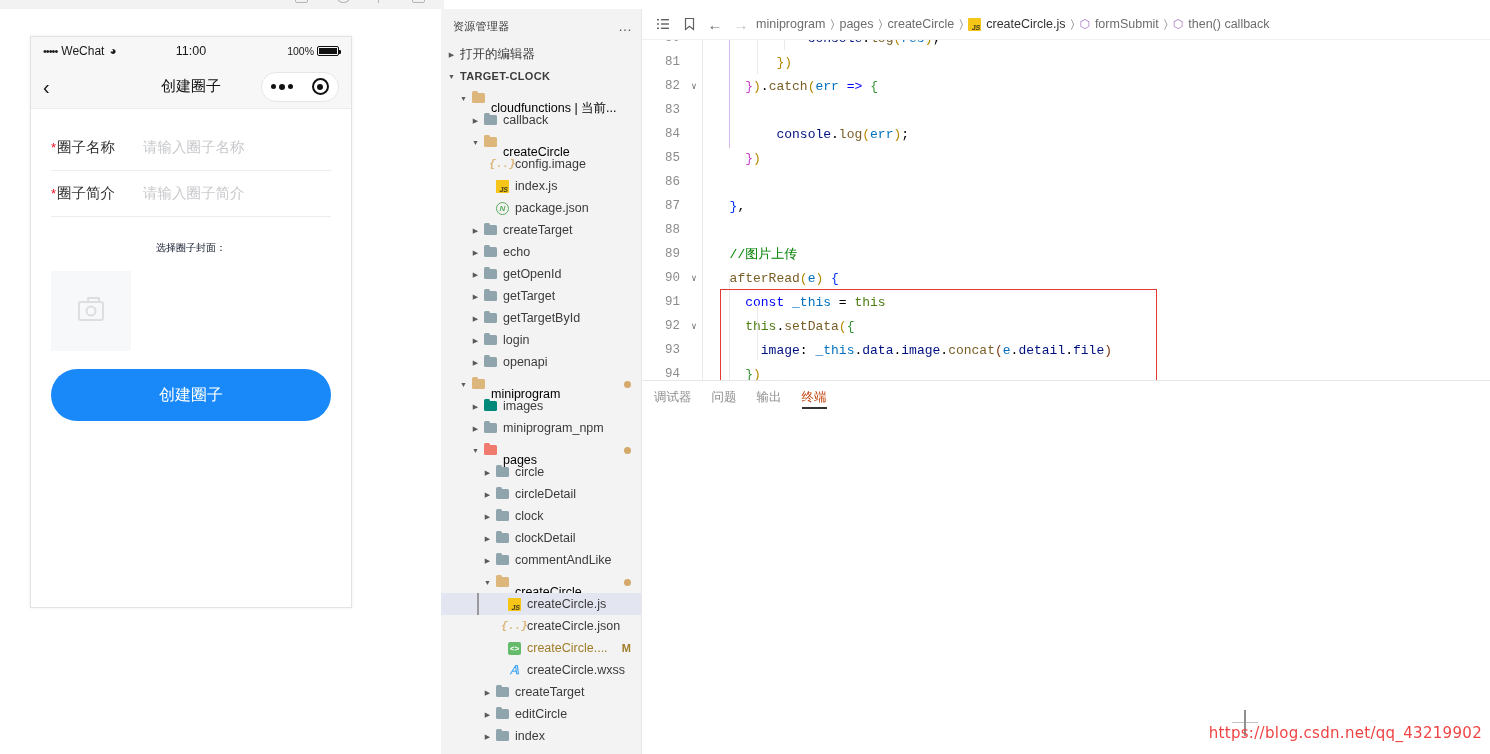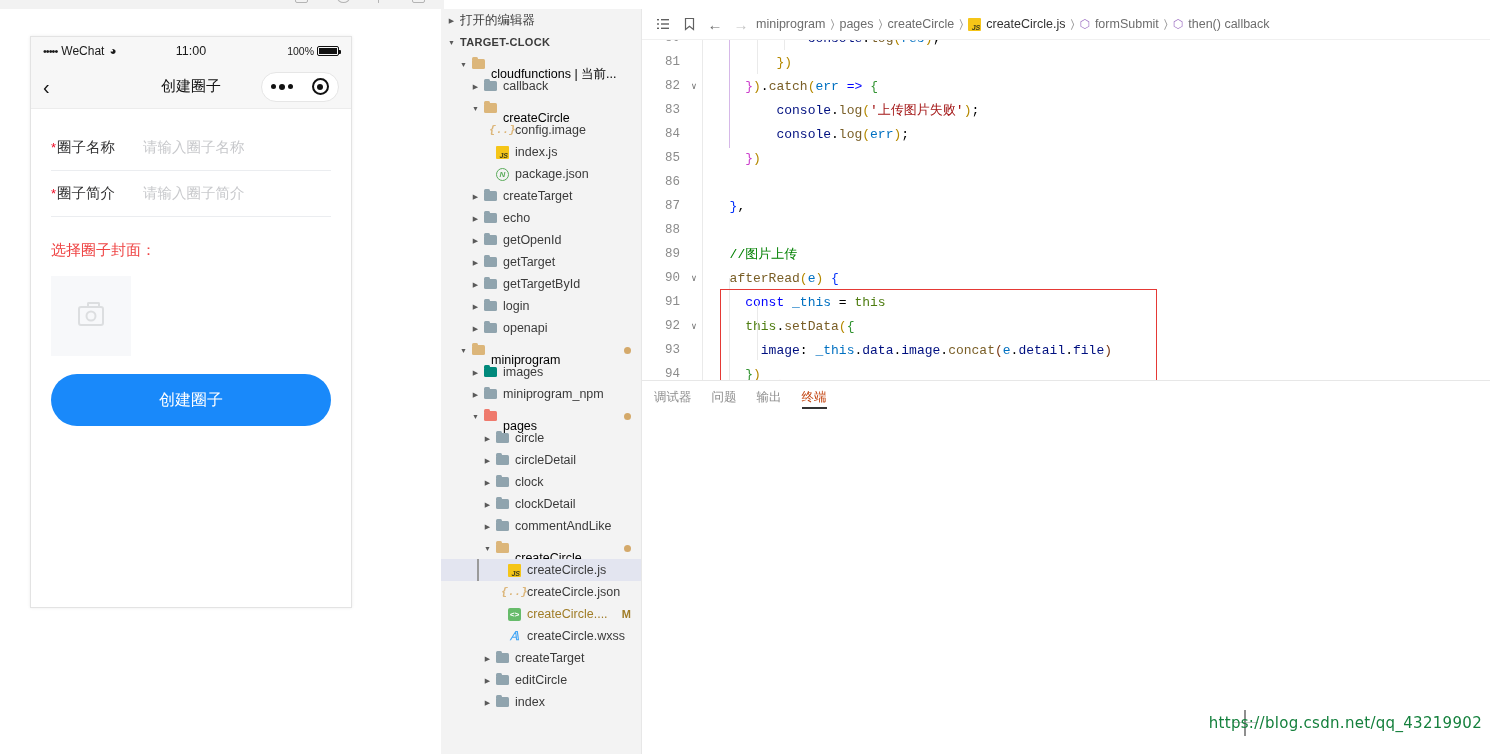--- a/index.html
+++ b/index.html
@@ -86,21 +86,21 @@
   .phone-body { padding: 0 20px; background: #fff; height: calc(100% - 72px); }
   .form-row {
     display: flex; align-items: center; height: 46px;
     border-bottom: 1px solid #ebedf0;
     font-size: 14.5px; color: #323233;
   }
   .form-row:first-child { margin-top: 16px; }
   .req-star { color: #ee0a24; font-size: 13px; margin-right: 1px; }
   .form-label { width: 92px; color: #323233; }
   .form-ph { color: #c8c9cc; }
-  .cover-label { margin-top: 24px; font-size: 15px; color: #ef4444; }
+  .cover-label { margin-top: 24px; font-size: 10px; color: #0f172a; text-align: center; }
   .uploader {
     margin-top: 16px; width: 80px; height: 80px; background: #f7f8fa;
     display: flex; align-items: center; justify-content: center;
   }
   .cam {
     width: 26px; height: 20px; border: 2.5px solid #dcdee0; border-radius: 3px;
     position: relative;
   }
   .cam::before {
     content: ""; position: absolute; left: 7px; top: -6px;
@@ -257,22 +257,22 @@
     font-size: 12.5px; color: #8d8d8d; cursor: pointer;
     height: 100%; display: flex; align-items: center; position: relative;
   }
   .ptab.active { color: #c2410c; }
   .ptab.active::after {
     content: ""; position: absolute; left: 0; right: 0; bottom: 6px; height: 1.5px; background: #333;
   }
   .panel-body { flex: 1; background: #fff; }
 
   .watermark {
-    position: absolute; right: 8px; bottom: 22px;
-    color: #15803d; font-size: 15px; letter-spacing: .3px;
+    position: absolute; right: 8px; bottom: 12px;
+    color: #ef4444; font-size: 15px; letter-spacing: .3px;
     font-family: "DejaVu Sans", sans-serif; pointer-events: none; user-select: none;
   }
   .wm-cross {
     position: absolute; right: 232px; bottom: 18px; width: 26px; height: 26px;
     pointer-events: none;
   }
   .wm-cross::before { content:""; position:absolute; left:0; top:12px; width:26px; height:1px; background:#c3c3c3; }
   .wm-cross::after  { content:""; position:absolute; left:12px; top:0; width:1.5px; height:26px; background:#8f8f8f; }
 </style>
 </head>
@@ -335,20 +335,24 @@
       </div>
 
       <button class="submit-btn">创建圈子</button>
     </div>
   </div>
 
   <div class="vscode">
     <div class="vs-main">
 
       <div class="explorer">
+        <div class="exp-header">
+          <span>资源管理器</span>
+          <span class="dots">…</span>
+        </div>
         <div class="exp-tree" id="tree">
             <div class="row">
               <span style="width: 4px; min-width: 4px;"></span>
               <span class="tw">▶</span>
               <span style="width: 2px;"></span>
               <span>打开的编辑器</span>
             </div>
             <div class="row">
               <span style="width: 4px; min-width: 4px;"></span>
               <span class="tw">▼</span>
@@ -652,21 +656,21 @@
                 <span>then() callback</span>
               </span>
             </span>
         </div>
 
         <div class="code-wrap">
           <div class="code-scroll" id="code">
               <div class="code-line" style="margin-top: -14px;"><span class="gutter">80</span><span class="fold"></span><span class="ctext"><span class="tk-plain">            </span><span class="tk-prop">console</span><span class="tk-plain">.</span><span class="tk-fn">log</span><span class="tk-bry">(</span><span class="tk-var">res</span><span class="tk-bry">)</span><span class="tk-plain">;</span></span></div>
               <div class="code-line"><span class="gutter">81</span><span class="fold"></span><span class="ctext"><span class="tk-plain">        </span><span class="tk-bry">}</span><span class="tk-bry">)</span></span></div>
               <div class="code-line"><span class="gutter">82</span><span class="fold">∨</span><span class="ctext"><span class="tk-plain">    </span><span class="tk-brm">}</span><span class="tk-bry">)</span><span class="tk-plain">.</span><span class="tk-fn">catch</span><span class="tk-bry">(</span><span class="tk-var">err </span><span class="tk-key">=&gt;</span><span class="tk-plain"> </span><span class="tk-br2">{</span></span></div>
-              <div class="code-line"><span class="gutter">83</span><span class="fold"></span><span class="ctext"><span class="tk-plain">        </span><span class="tk-prop">console</span><span class="tk-plain">.</span><span class="tk-fn">log</span><span class="tk-bry">(</span><span class="tk-str">'上传图片失败'</span><span class="tk-bry">)</span><span class="tk-plain">;</span></span></div>
+              <div class="code-line"><span class="gutter">83</span><span class="fold"></span></div>
               <div class="code-line"><span class="gutter">84</span><span class="fold"></span><span class="ctext"><span class="tk-plain">        </span><span class="tk-prop">console</span><span class="tk-plain">.</span><span class="tk-fn">log</span><span class="tk-bry">(</span><span class="tk-var">err</span><span class="tk-bry">)</span><span class="tk-plain">;</span></span></div>
               <div class="code-line"><span class="gutter">85</span><span class="fold"></span><span class="ctext"><span class="tk-plain">    </span><span class="tk-brm">}</span><span class="tk-bry">)</span></span></div>
               <div class="code-line"><span class="gutter">86</span><span class="fold"></span><span class="ctext"></span></div>
               <div class="code-line"><span class="gutter">87</span><span class="fold"></span><span class="ctext"><span class="tk-plain">  </span><span class="tk-br1">}</span><span class="tk-plain">,</span></span></div>
               <div class="code-line"><span class="gutter">88</span><span class="fold"></span><span class="ctext"></span></div>
               <div class="code-line"><span class="gutter">89</span><span class="fold"></span><span class="ctext"><span class="tk-com">  //图片上传</span></span></div>
               <div class="code-line"><span class="gutter">90</span><span class="fold">∨</span><span class="ctext"><span class="tk-plain">  </span><span class="tk-fn">afterRead</span><span class="tk-bry">(</span><span class="tk-var">e</span><span class="tk-bry">)</span><span class="tk-plain"> </span><span class="tk-br1">{</span></span></div>
               <div class="code-line"><span class="gutter">91</span><span class="fold"></span><span class="ctext"><span class="tk-plain">    </span><span class="tk-key">const</span><span class="tk-plain"> </span><span class="tk-var">_this</span><span class="tk-plain"> = </span><span class="tk-this">this</span></span></div>
               <div class="code-line"><span class="gutter">92</span><span class="fold">∨</span><span class="ctext"><span class="tk-plain">    </span><span class="tk-this">this</span><span class="tk-plain">.</span><span class="tk-fn">setData</span><span class="tk-bry">(</span><span class="tk-br2">{</span></span></div>
               <div class="code-line"><span class="gutter">93</span><span class="fold"></span><span class="ctext"><span class="tk-plain">      </span><span class="tk-prop">image</span><span class="tk-plain">: </span><span class="tk-var">_this</span><span class="tk-plain">.</span><span class="tk-prop">data</span><span class="tk-plain">.</span><span class="tk-prop">image</span><span class="tk-plain">.</span><span class="tk-fn">concat</span><span class="tk-br3">(</span><span class="tk-var">e</span><span class="tk-plain">.</span><span class="tk-prop">detail</span><span class="tk-plain">.</span><span class="tk-prop">file</span><span class="tk-br3">)</span></span></div>

